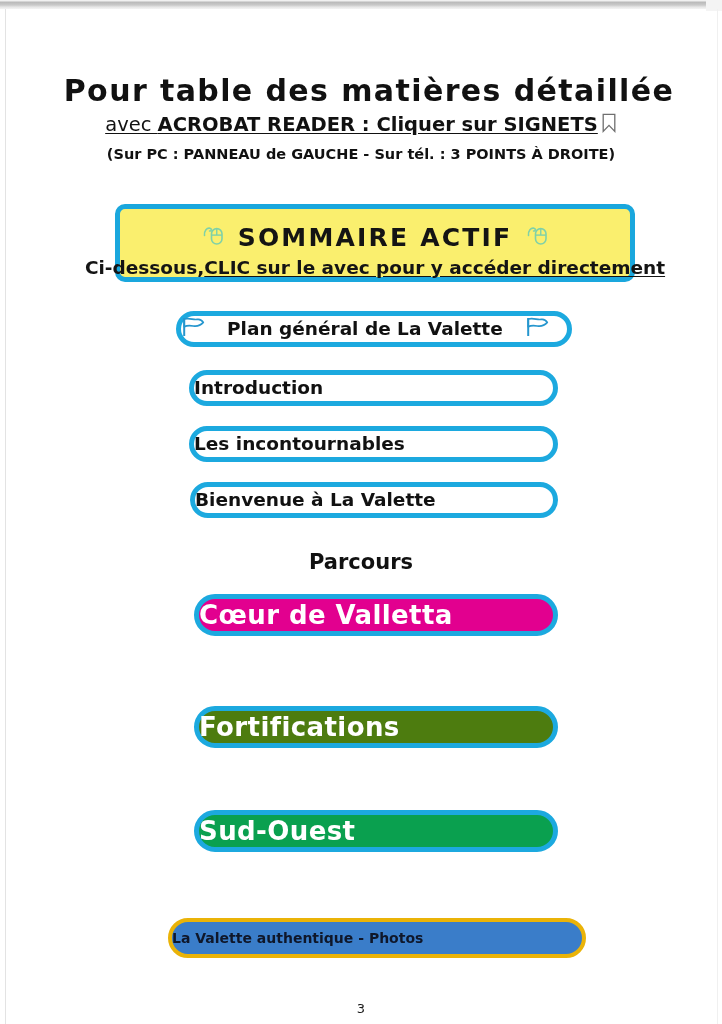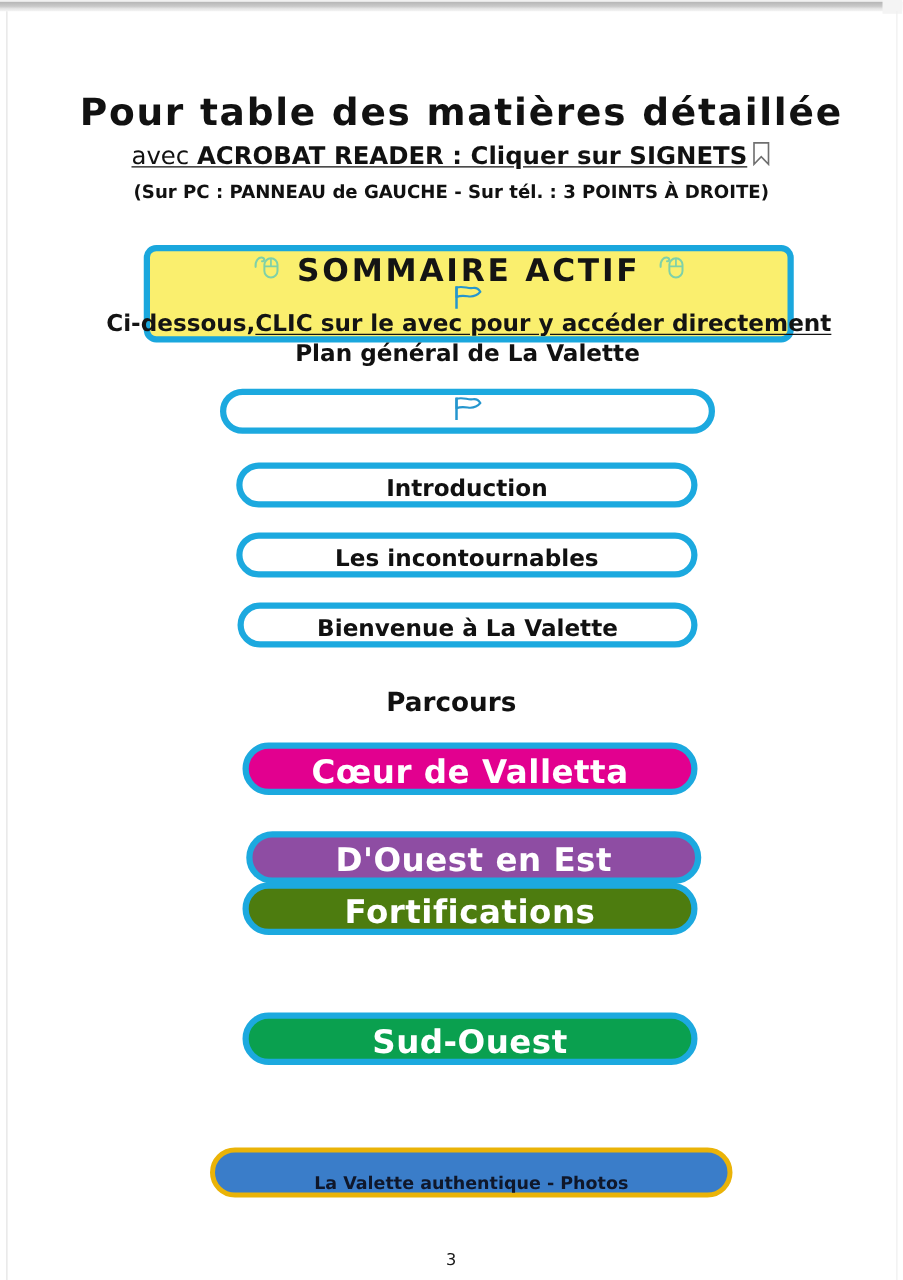--- a/index.html
+++ b/index.html
@@ -93,33 +93,33 @@
     margin-top: 8px;
     font-size: 14.5px;
     font-weight: 700;
     color: #111111;
     white-space: nowrap;
   }
 
   
   .banner {
     position: absolute;
-    top: 196px;
+    top: 204px;
     left: 115px;
     width: 520px;
     height: 78px;
     box-sizing: border-box;
     background: #FAEF6E;
     border: 5px solid #1AA7DD;
     border-radius: 10px;
     text-align: center;
     display: flex;
     flex-direction: column;
     align-items: center;
-    justify-content: space-between;
+    justify-content: flex-end;
   }
   .banner-line1 {
     font-size: 25px;
     font-weight: 700;
     letter-spacing: 2.2px;
     color: #141414;
     display: flex;
     align-items: center;
     justify-content: center;
     gap: 12px;
@@ -139,24 +139,23 @@
   }
 
   
   .pill {
     position: absolute;
     box-sizing: border-box;
     border: 5px solid #1CA9DF;
     border-radius: 22px;
     display: flex;
     align-items: center;
-    justify-content: flex-end;
+    justify-content: flex-start;
     line-height: 1;
     white-space: nowrap;
-    flex-direction: column;
   }
   .pill.white {
     background: #ffffff;
     color: #111111;
     font-size: 18.5px;
     font-weight: 700;
     height: 36px;
   }
   .pill.white.flagged {
     gap: 22px;
@@ -287,23 +286,20 @@
   <div class="pill white" style="top:482px; left:190px; width:368px;">
     <span>Bienvenue à La Valette</span>
   </div>
 
   <div class="section-label" style="top:550px;">Parcours</div>
 
   <div class="pill color" style="top:594px; left:194px; width:364px; background:#E2008F;">
     <span>Cœur de Valletta</span>
   </div>
 
-  <div class="pill color" style="top:665px; left:197px; width:364px; background:#8E4DA3;">
-    <span>D'Ouest en Est</span>
-  </div>
 
   <div class="pill color" style="top:706px; left:194px; width:364px; background:#4d7c0f;">
     <span>Fortifications</span>
   </div>
 
   <div class="pill color" style="top:810px; left:194px; width:364px; background:#0AA04F;">
     <span>Sud-Ouest</span>
   </div>
 
   <div class="pill final" style="top:918px; left:168px; width:418px; background:#3A7DC9;">

